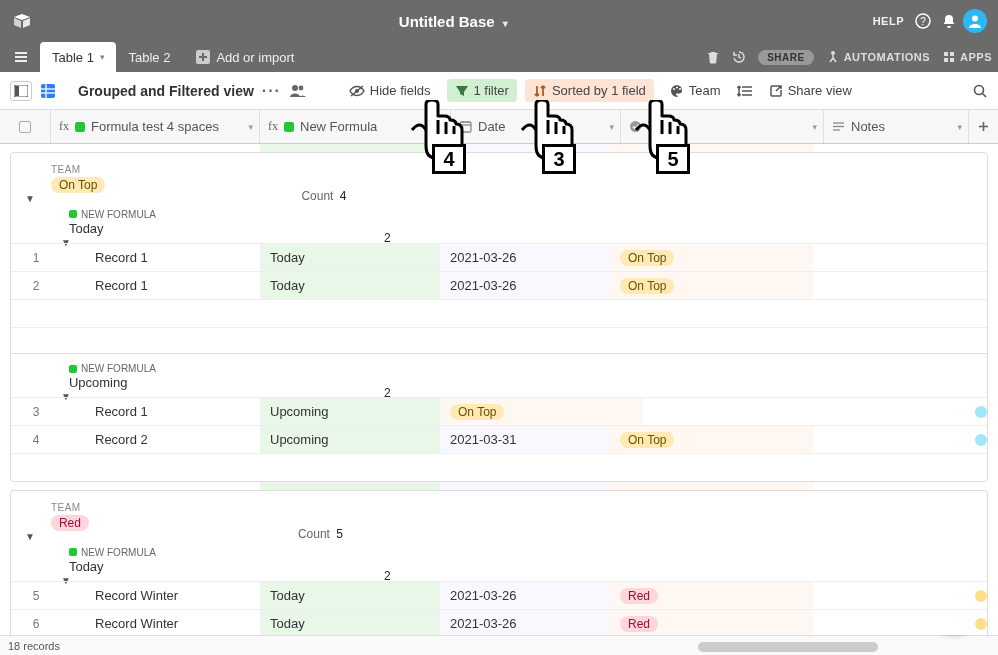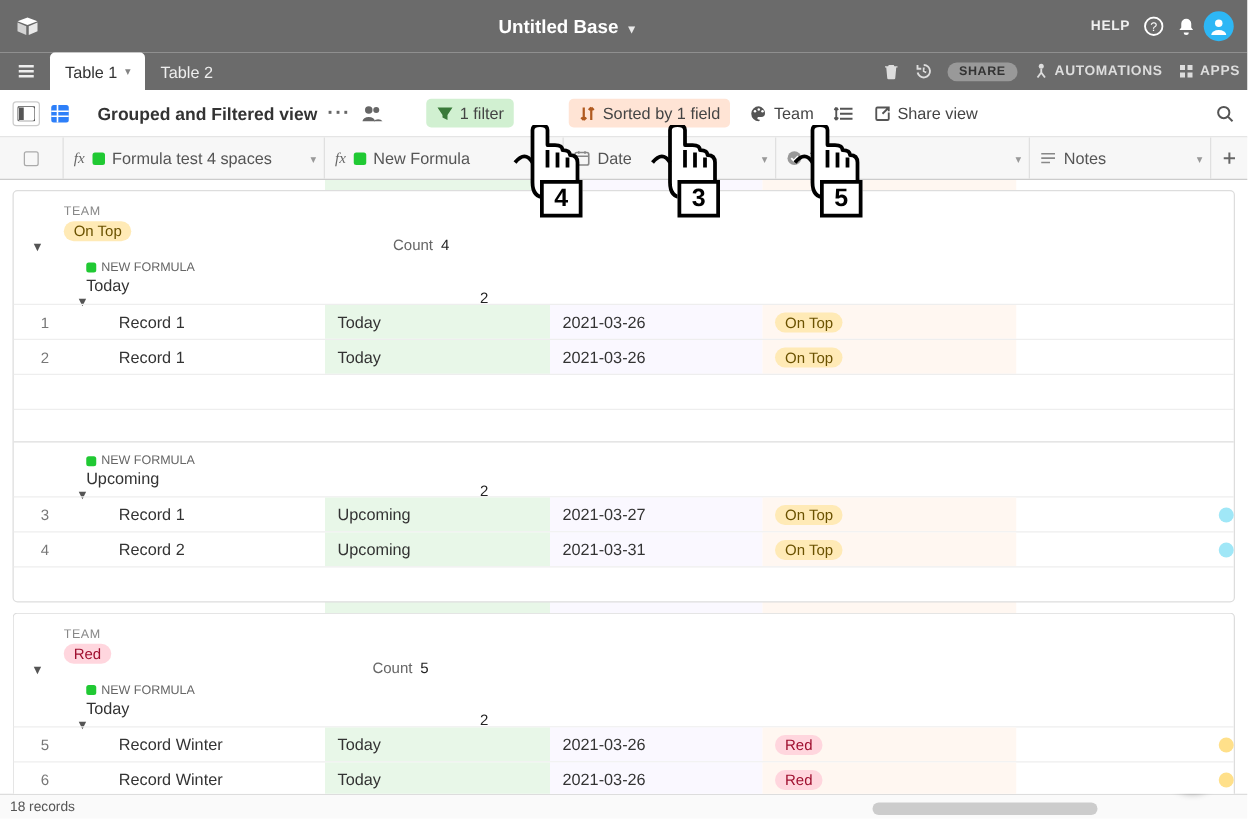--- a/index.html
+++ b/index.html
@@ -25,38 +25,38 @@
   .tab-bar-right { margin-left: auto; display: flex; align-items: center; gap: 12px; color: #ddd; font-size: 11px; font-weight: 600; }
   .share-pill { background: #999; color: #333; font-size: 10px; font-weight: 700; padding: 2px 9px; border-radius: 9px; letter-spacing: .5px; }
   .tbr-item { display: flex; align-items: center; gap: 4px; letter-spacing: .5px; }
 
   
   .toolbar { height: 38px; border-bottom: 1px solid #ddd; display: flex; align-items: center; padding: 0 10px; gap: 8px; color: #333; }
   .view-name { font-weight: 700; font-size: 14px; margin-left: 14px; }
   .tb-pill { display: flex; align-items: center; gap: 5px; font-size: 13px; color: #444; padding: 4px 8px; border-radius: 4px; cursor: pointer; }
   .tb-pill.filter   { background: #d1f0d1; }
   .tb-pill.group    { background: #e3dffb; }
-  .tb-pill.sort     { background: #ffe4d5; margin-left: 36px; }
+  .tb-pill.sort     { background: #ffe4d5; }
   .tb-divider { flex: 1; }
   .search-ic { margin-left: 6px; }
   .ic { display:inline-flex; align-items:center; justify-content:center; }
 
   
   .col-header { height: 34px; background: #f7f7f7; border-bottom: 1px solid #ccc; display: flex; font-size: 13px; color: #555; position: relative; z-index: 2; }
   .chk-col { width: 50px; display: flex; align-items: center; justify-content: center; }
   .chk-col .box { width: 12px; height: 12px; border: 1px solid #aaa; border-radius: 2px; }
   .col { border-left: 1px solid #e0e0e0; display: flex; align-items: center; padding: 0 8px; gap: 6px; position: relative; }
   .col .dd { position: absolute; right: 6px; font-size: 9px; color: #999; }
   .c-formula1 { width: 209px; }
   .c-formula2 { width: 191px; }
   .c-date     { width: 170px; }
   .c-team     { width: 203px; }
   .c-notes    { flex: 1; align-items: center; }
   .c-plus     { width: 30px; justify-content: center; }
-  .fx { font-family: Georgia, serif; font-style: italic; font-size: 12px; color: #666; }
+  .fx { font-family: Georgia, serif; font-size: 12px; color: #666; }
   .swatch { width: 10px; height: 10px; background: #20c933; border-radius: 2px; }
   .fld-ic { color: #888; }
 
   
   .grid-body { position: absolute; top: 144px; bottom: 20px; left: 0; right: 0; overflow: hidden; background: #fff; }
 
   .group-block { margin: 8px 10px 0 10px; border: 1px solid #ddd; border-radius: 4px; background: #fff; }
   .group-block.flush-bottom { border-bottom: none; border-radius: 4px 4px 0 0; }
   .group-hdr { display: flex; align-items: center; font-size: 12px; color: #666; position: relative; }
   .group-hdr-main { height: 46px; padding: 4px 0 0 6px; }
@@ -159,20 +159,32 @@
   </span>
   <div class="tabs">
     <div class="tab active">
       <span>Table 1</span>
       <span class="caret">▾</span>
     </div>
     <div class="tab">
       <span>Table 2</span>
     </div>
   </div>
+  <div class="add-import">
+    <span class="ic">
+      <svg width="14" height="14" viewBox="0 0 14 14">
+          <rect width="14" height="14" rx="2" fill="#ccc"></rect>
+          <g stroke="#6b6b6b" stroke-width="2">
+            <line x1="7" y1="3" x2="7" y2="11"></line>
+            <line x1="3" y1="7" x2="11" y2="7"></line>
+          </g>
+        </svg>
+    </span>
+    <span>Add or import</span>
+  </div>
   <div class="tab-bar-right">
     <span class="ic">
       <svg width="14" height="14" viewBox="0 0 14 14">
           <path fill="#ddd" d="M3 4h8l-.8 8.5a1 1 0 0 1-1 .9H4.8a1 1 0 0 1-1-.9L3 4zm2-2h4l.5 1H4.5L5 2zM2 3h10v1H2z"></path>
         </svg>
     </span>
     <span class="ic">
       <svg width="14" height="14" viewBox="0 0 14 14">
           <path fill="none" stroke="#ddd" stroke-width="1.5" d="M7 2a5 5 0 1 1-4.9 6M2 2v3h3"></path>
           <path stroke="#ddd" stroke-width="1.5" d="M7 4v3l2 1"></path>
@@ -227,20 +239,30 @@
     <svg width="18" height="14" viewBox="0 0 18 14">
         <g fill="#666">
           <circle cx="6" cy="4" r="3"></circle>
           <circle cx="12" cy="4" r="2.4"></circle>
           <path d="M1 13a5 3.5 0 0 1 10 0z"></path>
           <path d="M10 13a4 3 0 0 1 7 0z"></path>
         </g>
       </svg>
   </span>
   <div style="width:18px;"></div>
+  <div class="tb-pill">
+    <span class="ic">
+      <svg width="16" height="14" viewBox="0 0 16 14">
+          <path fill="none" stroke="#555" stroke-width="1.5" d="M1 7s2.5-4.5 7-4.5S15 7 15 7s-2.5 4.5-7 4.5S1 7 1 7z"></path>
+          <circle cx="8" cy="7" r="2" fill="#555"></circle>
+          <line x1="2" y1="12" x2="14" y2="2" stroke="#555" stroke-width="1.5"></line>
+        </svg>
+    </span>
+    <span>Hide fields</span>
+  </div>
   <div class="tb-pill filter">
     <span class="ic">
       <svg width="14" height="14" viewBox="0 0 14 14">
           <path fill="#3a7a3a" d="M1 2h12L9 8v4l-4-2V8z"></path>
         </svg>
     </span>
     <span>1 filter</span>
   </div>
   <div class="tb-pill sort">
     <span class="ic">
@@ -359,21 +381,21 @@
   <div class="tint orange"></div>
 
   <div id="groups-mount">
       <div class="group-block">
     <div class="group-hdr group-hdr-main">
       <span class="group-toggle">▼</span>
       <div style="display:flex;flex-direction:column;">
         <span class="group-label">TEAM</span>
         <span class="pill ontop">On Top</span>
       </div>
-      <span class="count" style="left:209px;top:18px;">Count <span class="n">4</span></span>
+      <span class="count" style="left:196px;top:18px;">Count <span class="n">4</span></span>
     </div>
       <div class="group-hdr sub-hdr" style="border-top:none;">
         <span class="sub-toggle">▼</span>
         <div style="display:flex;flex-direction:column;">
           <span class="sub-label"><span class="sub-swatch"></span>NEW FORMULA</span>
           <span class="sub-value">Today</span>
         </div>
         <span class="count" style="left:225px;top:16px;"><span class="n">2</span></span>
       </div>
         <div class="row">
@@ -407,21 +429,20 @@
         <div style="display:flex;flex-direction:column;">
           <span class="sub-label"><span class="sub-swatch"></span>NEW FORMULA</span>
           <span class="sub-value">Upcoming</span>
         </div>
         <span class="count" style="left:225px;top:16px;"><span class="n">2</span></span>
       </div>
         <div class="row">
           <span class="rnum">3</span>
           <span class="primary">Record 1</span>
           <span class="cell formula2">Upcoming</span>
-          <span class="cell date">2021-03-27</span>
           <span class="cell team">
             <span class="tp ontop">On Top</span>
           </span>
           <span class="cell notes"></span>
           <span class="dot" style="background:#a0e7f7;"></span>
         </div>
         <div class="row">
           <span class="rnum">4</span>
           <span class="primary">Record 2</span>
           <span class="cell formula2">Upcoming</span>

